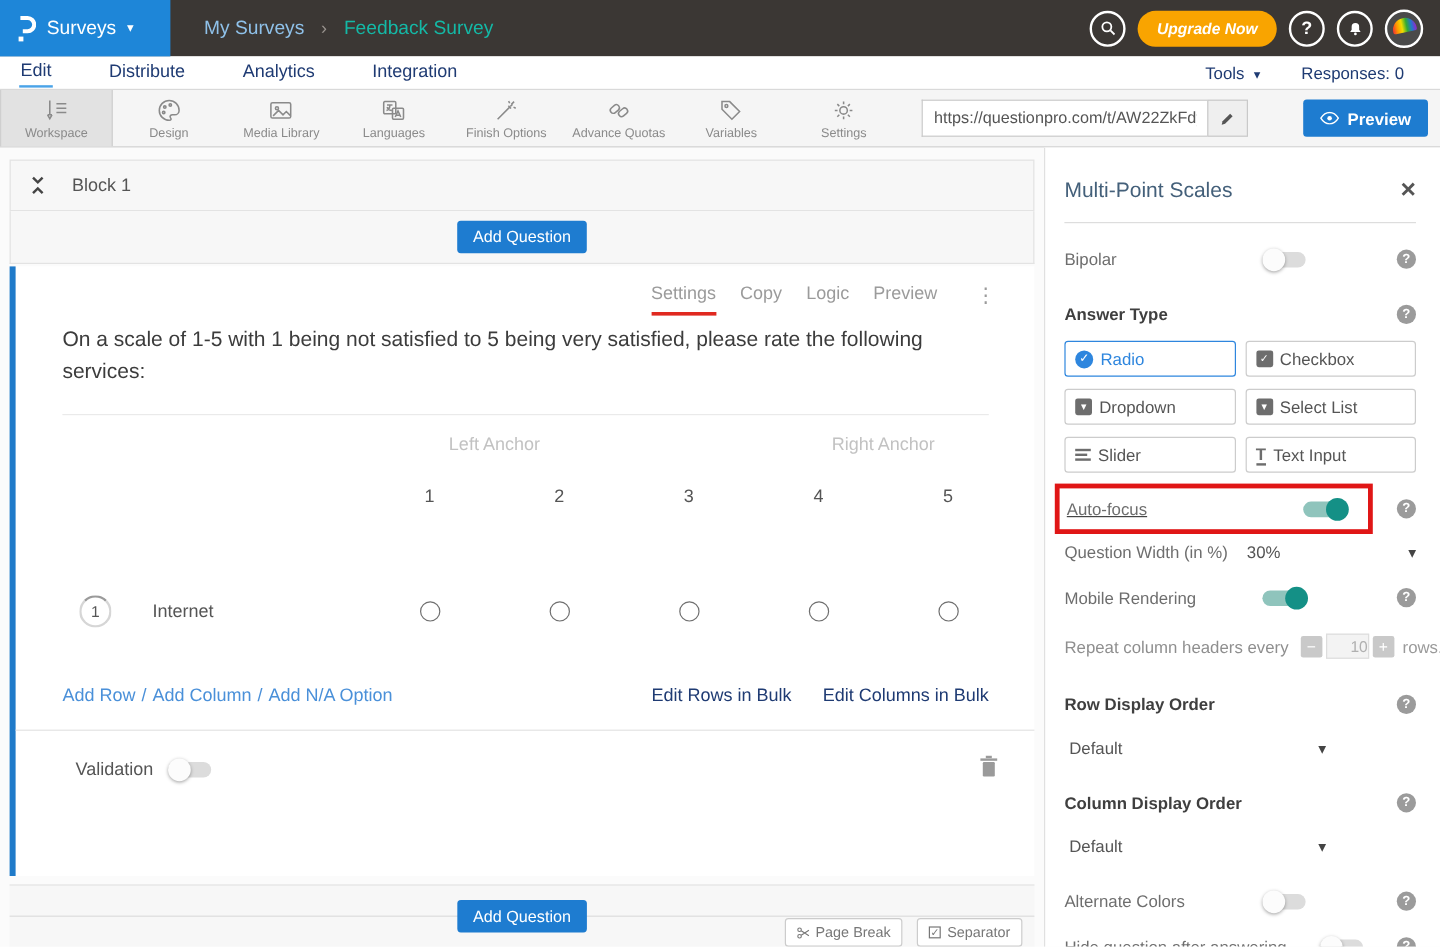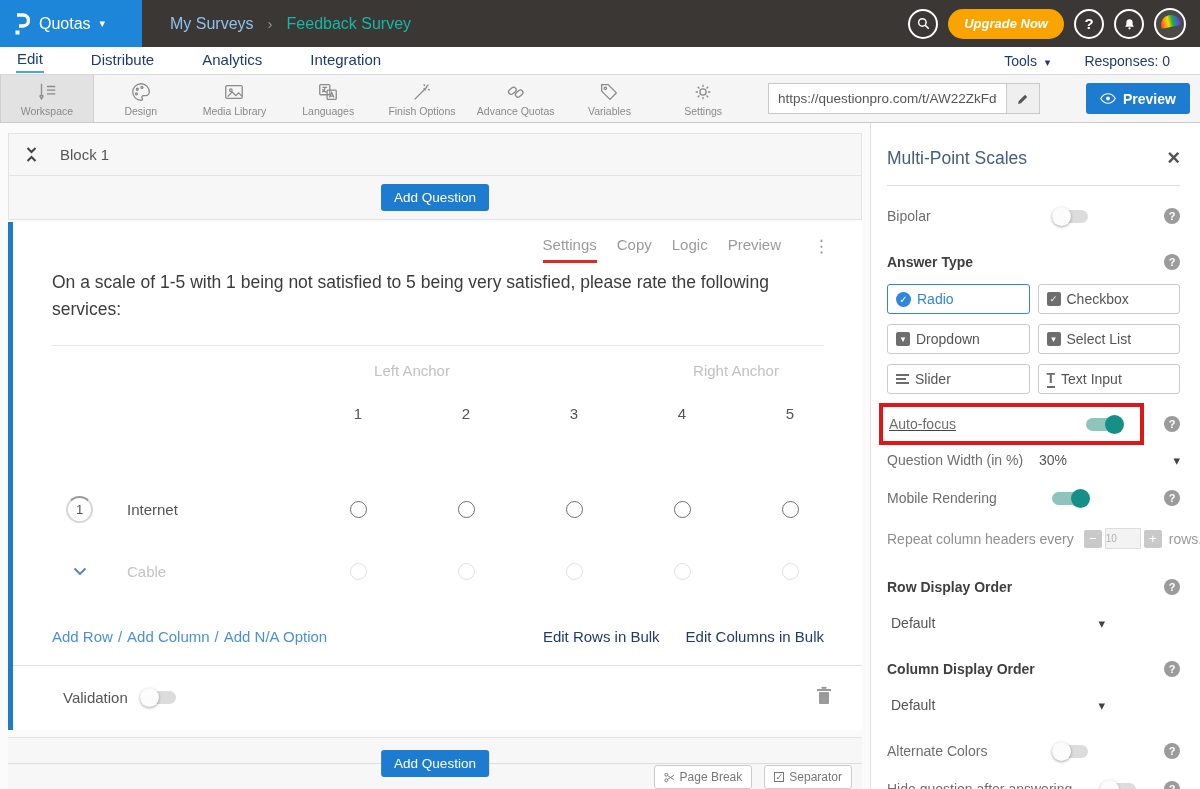--- a/index.html
+++ b/index.html
@@ -163,37 +163,37 @@
     padding:9px 8px 9px 6px; margin:-9px 20px -9px -8px;text-decoration:underline; }
   .redbox .plabel { flex:1; }
   .redbox .toggle { margin-right:10px; }
   .pvalue { color:#555; font-size:14px; flex:1; }
   .caret-dark { color:#444; font-size:13px; cursor:pointer; }
   .stepper { display:flex; align-items:center; gap:3px; }
   .step-btn { width:18px; height:18px; border:none; border-radius:2px; background:#c9c9c9;
     color:#fff; font-size:13px; line-height:1; cursor:pointer;
     font-family:"Liberation Sans",sans-serif; }
   .step-val { width:36px; height:21px; background:#f3f3f3; border:1px solid #ddd; color:#b0b0b0;
-    font-size:10px; text-align:left; font-family:"Liberation Sans",sans-serif; }
+    font-size:13px; text-align:right; font-family:"Liberation Sans",sans-serif; }
   .step-suffix { color:#9a9a9a; font-size:14px; margin-left:7px; }
   .ddrow { display:flex; align-items:center; justify-content:space-between; width:218px;
     margin-top:20px; padding-left:4px; cursor:pointer; }
   .ddvalue { color:#555; font-size:14px; }
   .section-gap { margin-top:30px; }
 </style>
 </head>
 <body>
 
 <header class="topbar">
   <div class="logo-area">
     <svg class="logo-p" width="18" height="26" viewBox="0 0 18 26">
       <path d="M5 4 h6 a5.5 5.5 0 0 1 0 11 h-4" stroke="#fff" stroke-width="3.4" fill="none"></path>
       <rect x="3.5" y="19.5" width="4" height="4" fill="#fff"></rect>
     </svg>
-    <span class="app-name">Quotas</span>
+    <span class="app-name">Surveys</span>
     <span class="caret">▾</span>
   </div>
   <div class="crumbs">
     <span class="crumb-parent">My Surveys</span>
     <span class="crumb-sep">›</span>
     <span class="crumb-current">Feedback Survey</span>
   </div>
   <div class="top-actions">
     <div class="circle-btn">
       <svg width="15" height="15" viewBox="0 0 20 20">
@@ -355,35 +355,20 @@
         <div class="mrow choice-row">
           <span class="rowlabel-cell">
             <span class="num-badge">1</span>
             <span class="rowlabel">Internet</span>
           </span>
           <span class="radio"></span>
           <span class="radio"></span>
           <span class="radio"></span>
           <span class="radio"></span>
           <span class="radio"></span>
-        </div>
-        <div class="mrow choice-row second">
-          <span class="rowlabel-cell">
-            <span class="chev-cell">
-              <svg width="14" height="9" viewBox="0 0 14 9">
-                <path d="M1.5 1.5 l5.5 5.5 5.5-5.5" stroke="#4a7de0" stroke-width="1.8" fill="none"></path>
-              </svg>
-            </span>
-            <span class="rowlabel faded">Cable</span>
-          </span>
-          <span class="radio faded"></span>
-          <span class="radio faded"></span>
-          <span class="radio faded"></span>
-          <span class="radio faded"></span>
-          <span class="radio faded"></span>
         </div>
       </div>
 
       <div class="links-row">
         <span class="blue-link">Add Row</span>
         <span class="link-sep">/</span>
         <span class="blue-link">Add Column</span>
         <span class="link-sep">/</span>
         <span class="blue-link">Add N/A Option</span>
         <span class="bulk-links">

